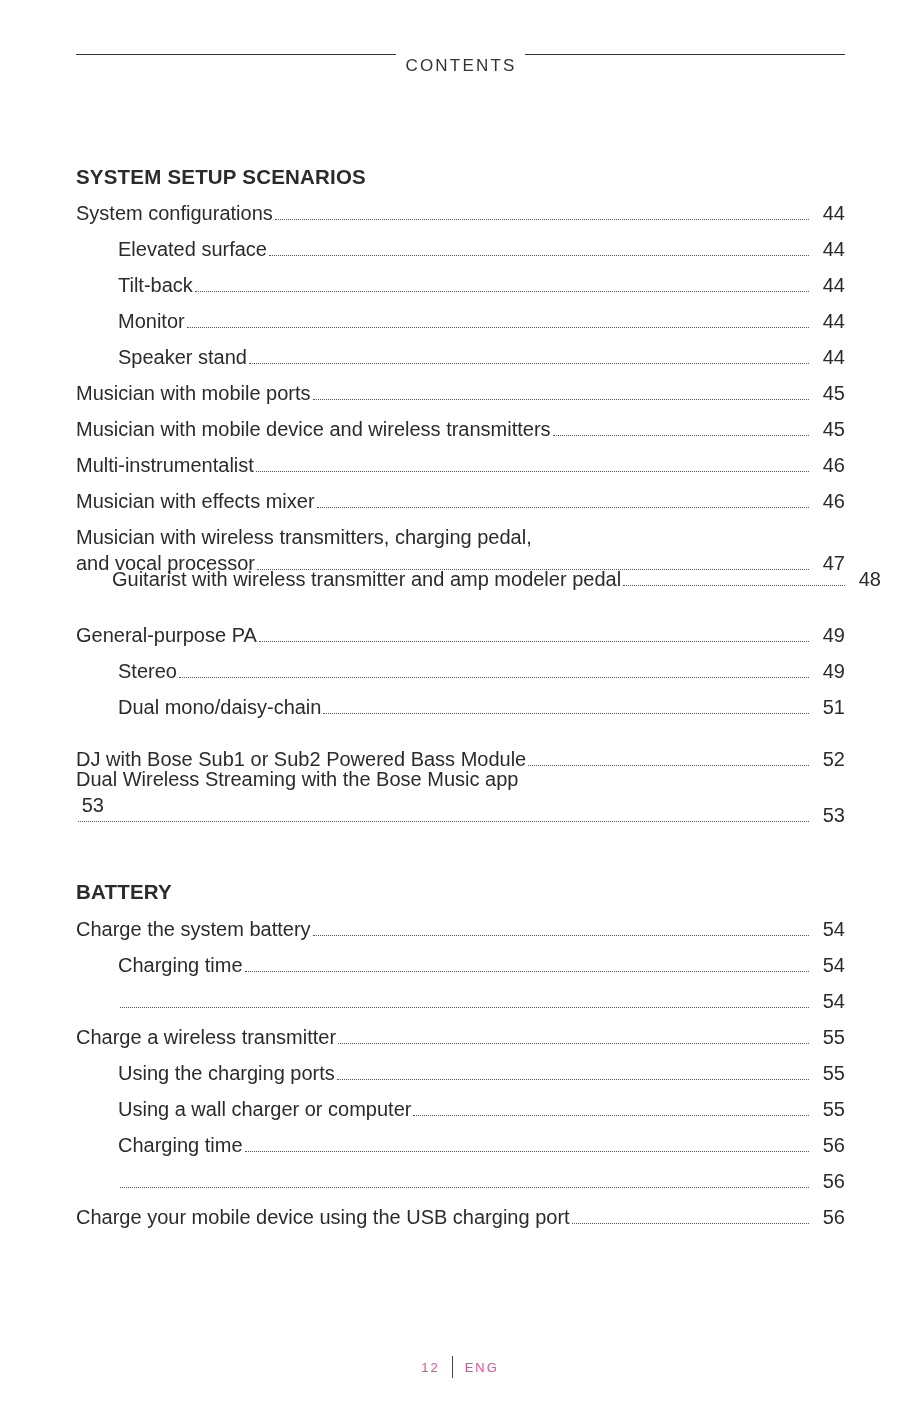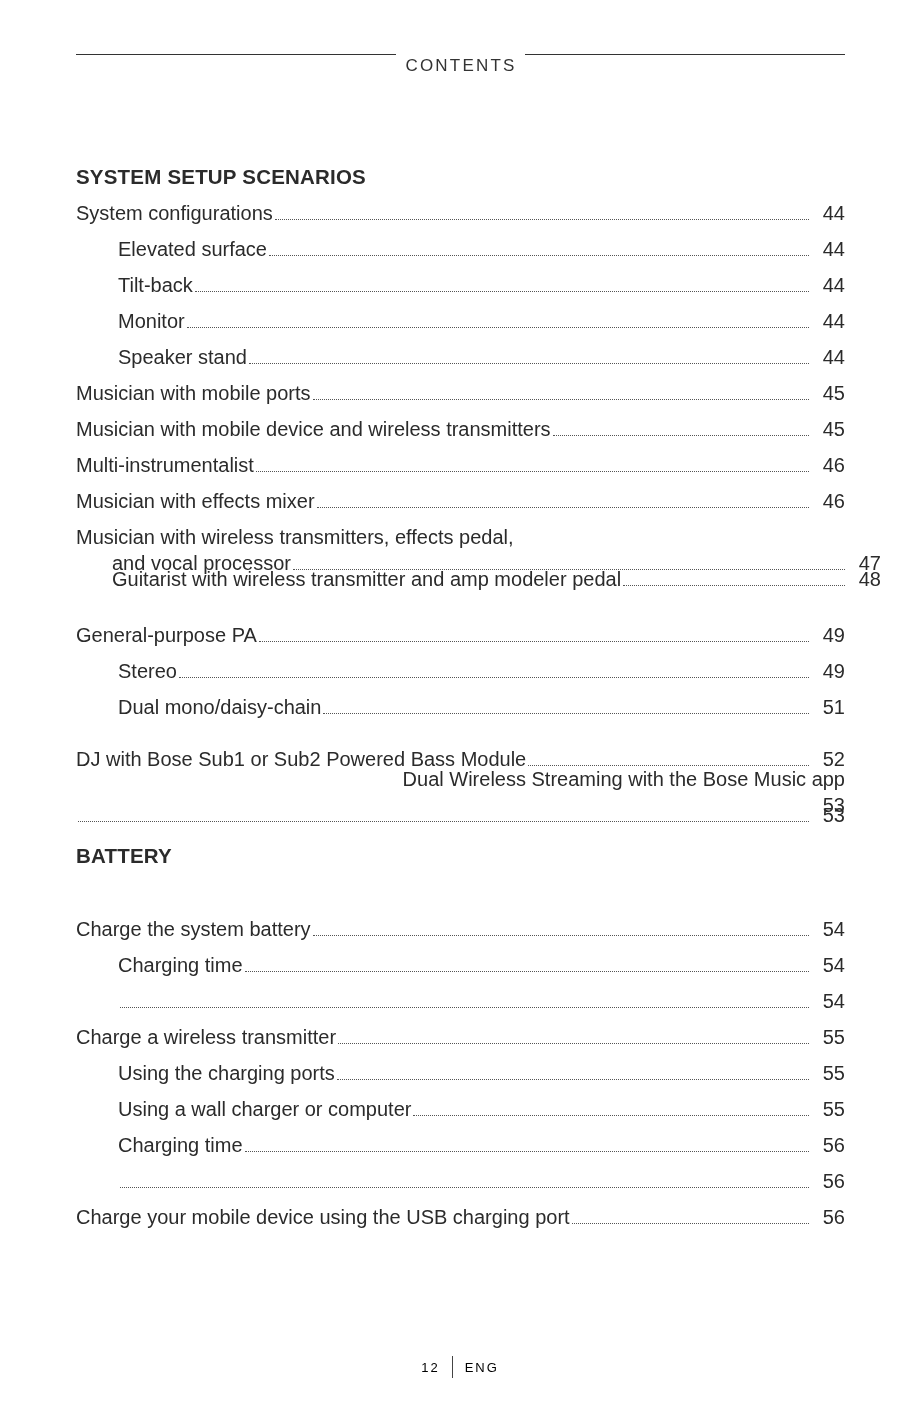--- a/index.html
+++ b/index.html
@@ -45,21 +45,21 @@
       letter-spacing: 0.2px;
       line-height: 24px;
     }
     .entry {
       position: absolute;
       left: 76px;
       width: 769px;
       font-size: 20px;
       line-height: 26px;
       display: flex;
-      align-items: flex-end;
+      align-items: flex-start;
     }
     .entry.sub {
       left: 118px;
       width: 727px;
     }
     .entry .label {
       white-space: nowrap;
     }
     .entry .dots {
       flex: 1;
@@ -85,21 +85,21 @@
     .footer {
       position: absolute;
       top: 1356px;
       left: 0;
       width: 920px;
       display: flex;
       justify-content: center;
       align-items: center;
       font-size: 13px;
       letter-spacing: 2px;
-      color: #000000;
+      color: #ec4899;
     }
     .footer .sep {
       width: 1px;
       height: 22px;
       background: #444444;
       margin: 0 12px 0 12px;
     }
   </style>
 </head>
 <body>
@@ -152,23 +152,23 @@
   <span class="dots"></span>
   <span class="page">46</span>
 </div>
 <div class="entry" style="top:488px;">
   <span class="label">Musician with effects mixer</span>
   <span class="dots"></span>
   <span class="page">46</span>
 </div>
 
 <div class="entry" style="top:524px;">
-  <span class="label">Musician with wireless transmitters, effects pedal,</span>
-</div>
-<div class="entry" style="top:550px;margin-left:36px;">
+  <span class="label">Musician with wireless transmitters, charging pedal,</span>
+</div>
+<div class="entry" style="top:550px;">
   <span class="label">and vocal processor</span>
   <span class="dots"></span>
   <span class="page">47</span>
 </div>
 <div class="entry" style="top:566px;margin-left:36px;">
   <span class="label">Guitarist with wireless transmitter and amp modeler pedal</span>
   <span class="dots"></span>
   <span class="page">48</span>
 </div>
 <div class="entry" style="top:622px;">
@@ -194,21 +194,21 @@
 <div class="entry" style="top:766px;flex-direction:column;">
   <span class="label">Dual Wireless Streaming with the Bose Music app</span>
   <span class="dots"></span>
   <span class="page">53</span>
 </div>
 <div class="entry" style="top:802px;">
   <span class="dots"></span>
   <span class="page">53</span>
 </div>
 
-<div class="section-title" style="top:844px;">BATTERY</div>
+<div class="section-title" style="top:880px;">BATTERY</div>
 
 <div class="entry" style="top:916px;">
   <span class="label">Charge the system battery</span>
   <span class="dots"></span>
   <span class="page">54</span>
 </div>
 <div class="entry sub" style="top:952px;">
   <span class="label">Charging time</span>
   <span class="dots"></span>
   <span class="page">54</span>

